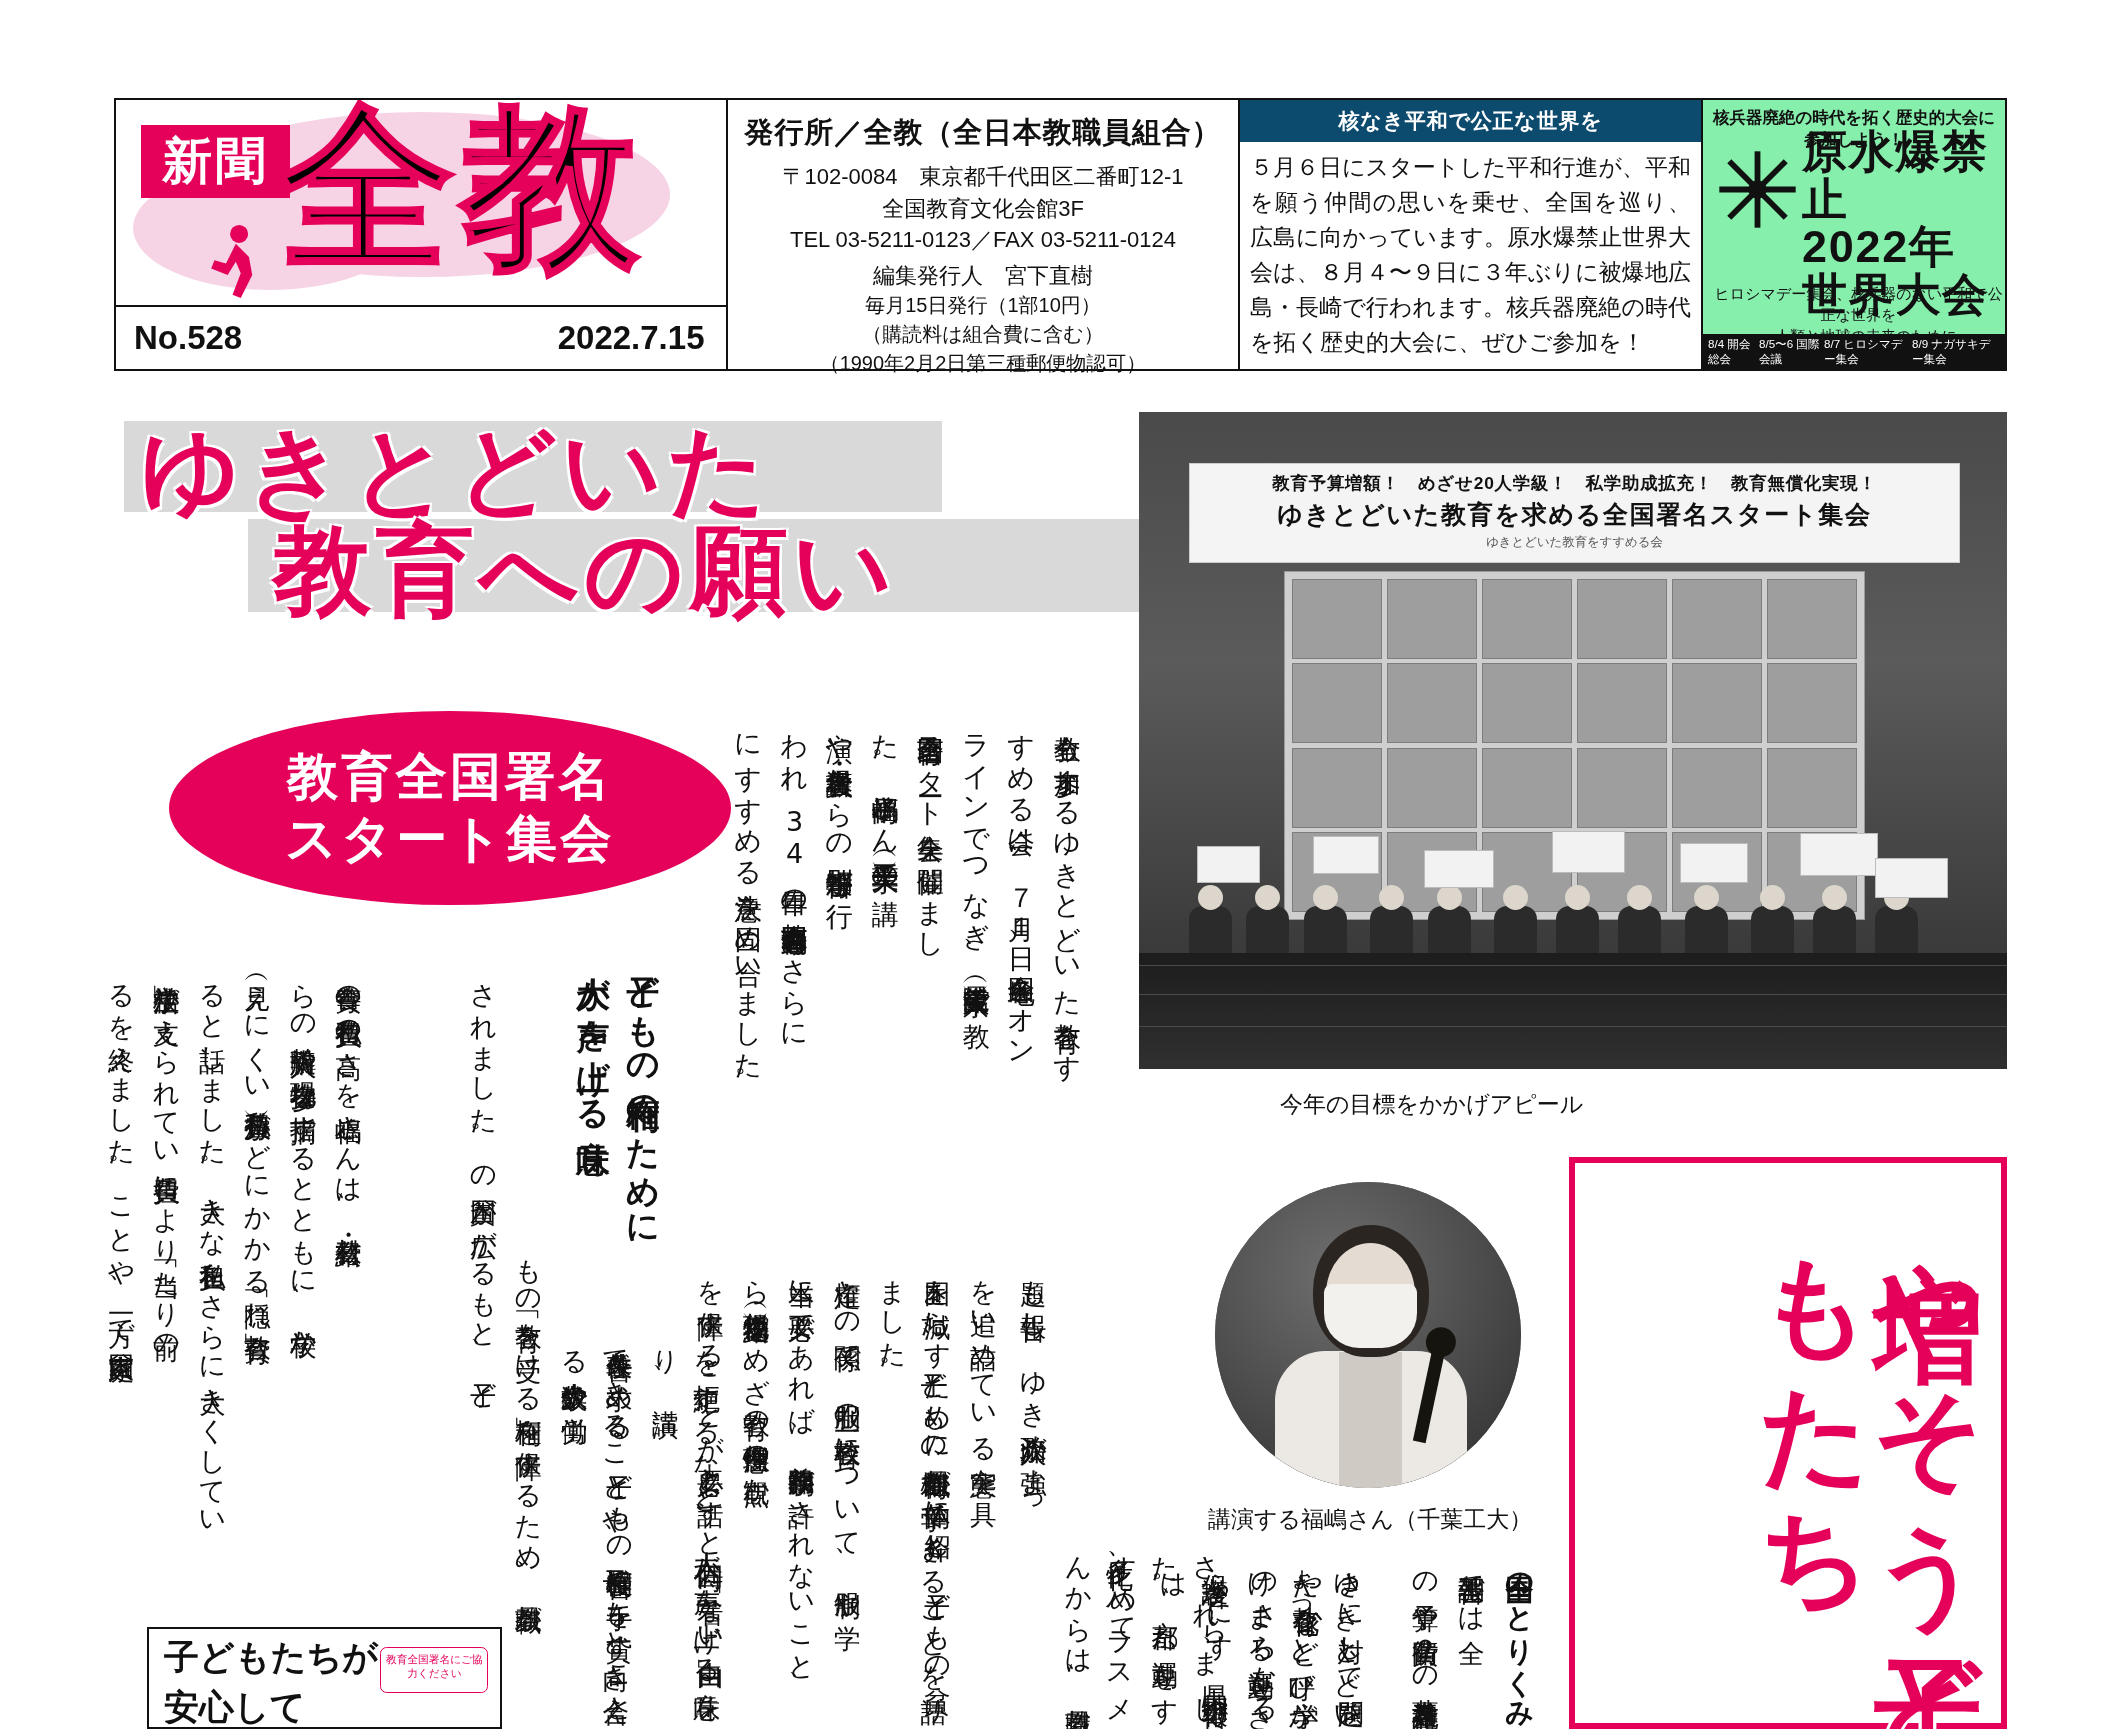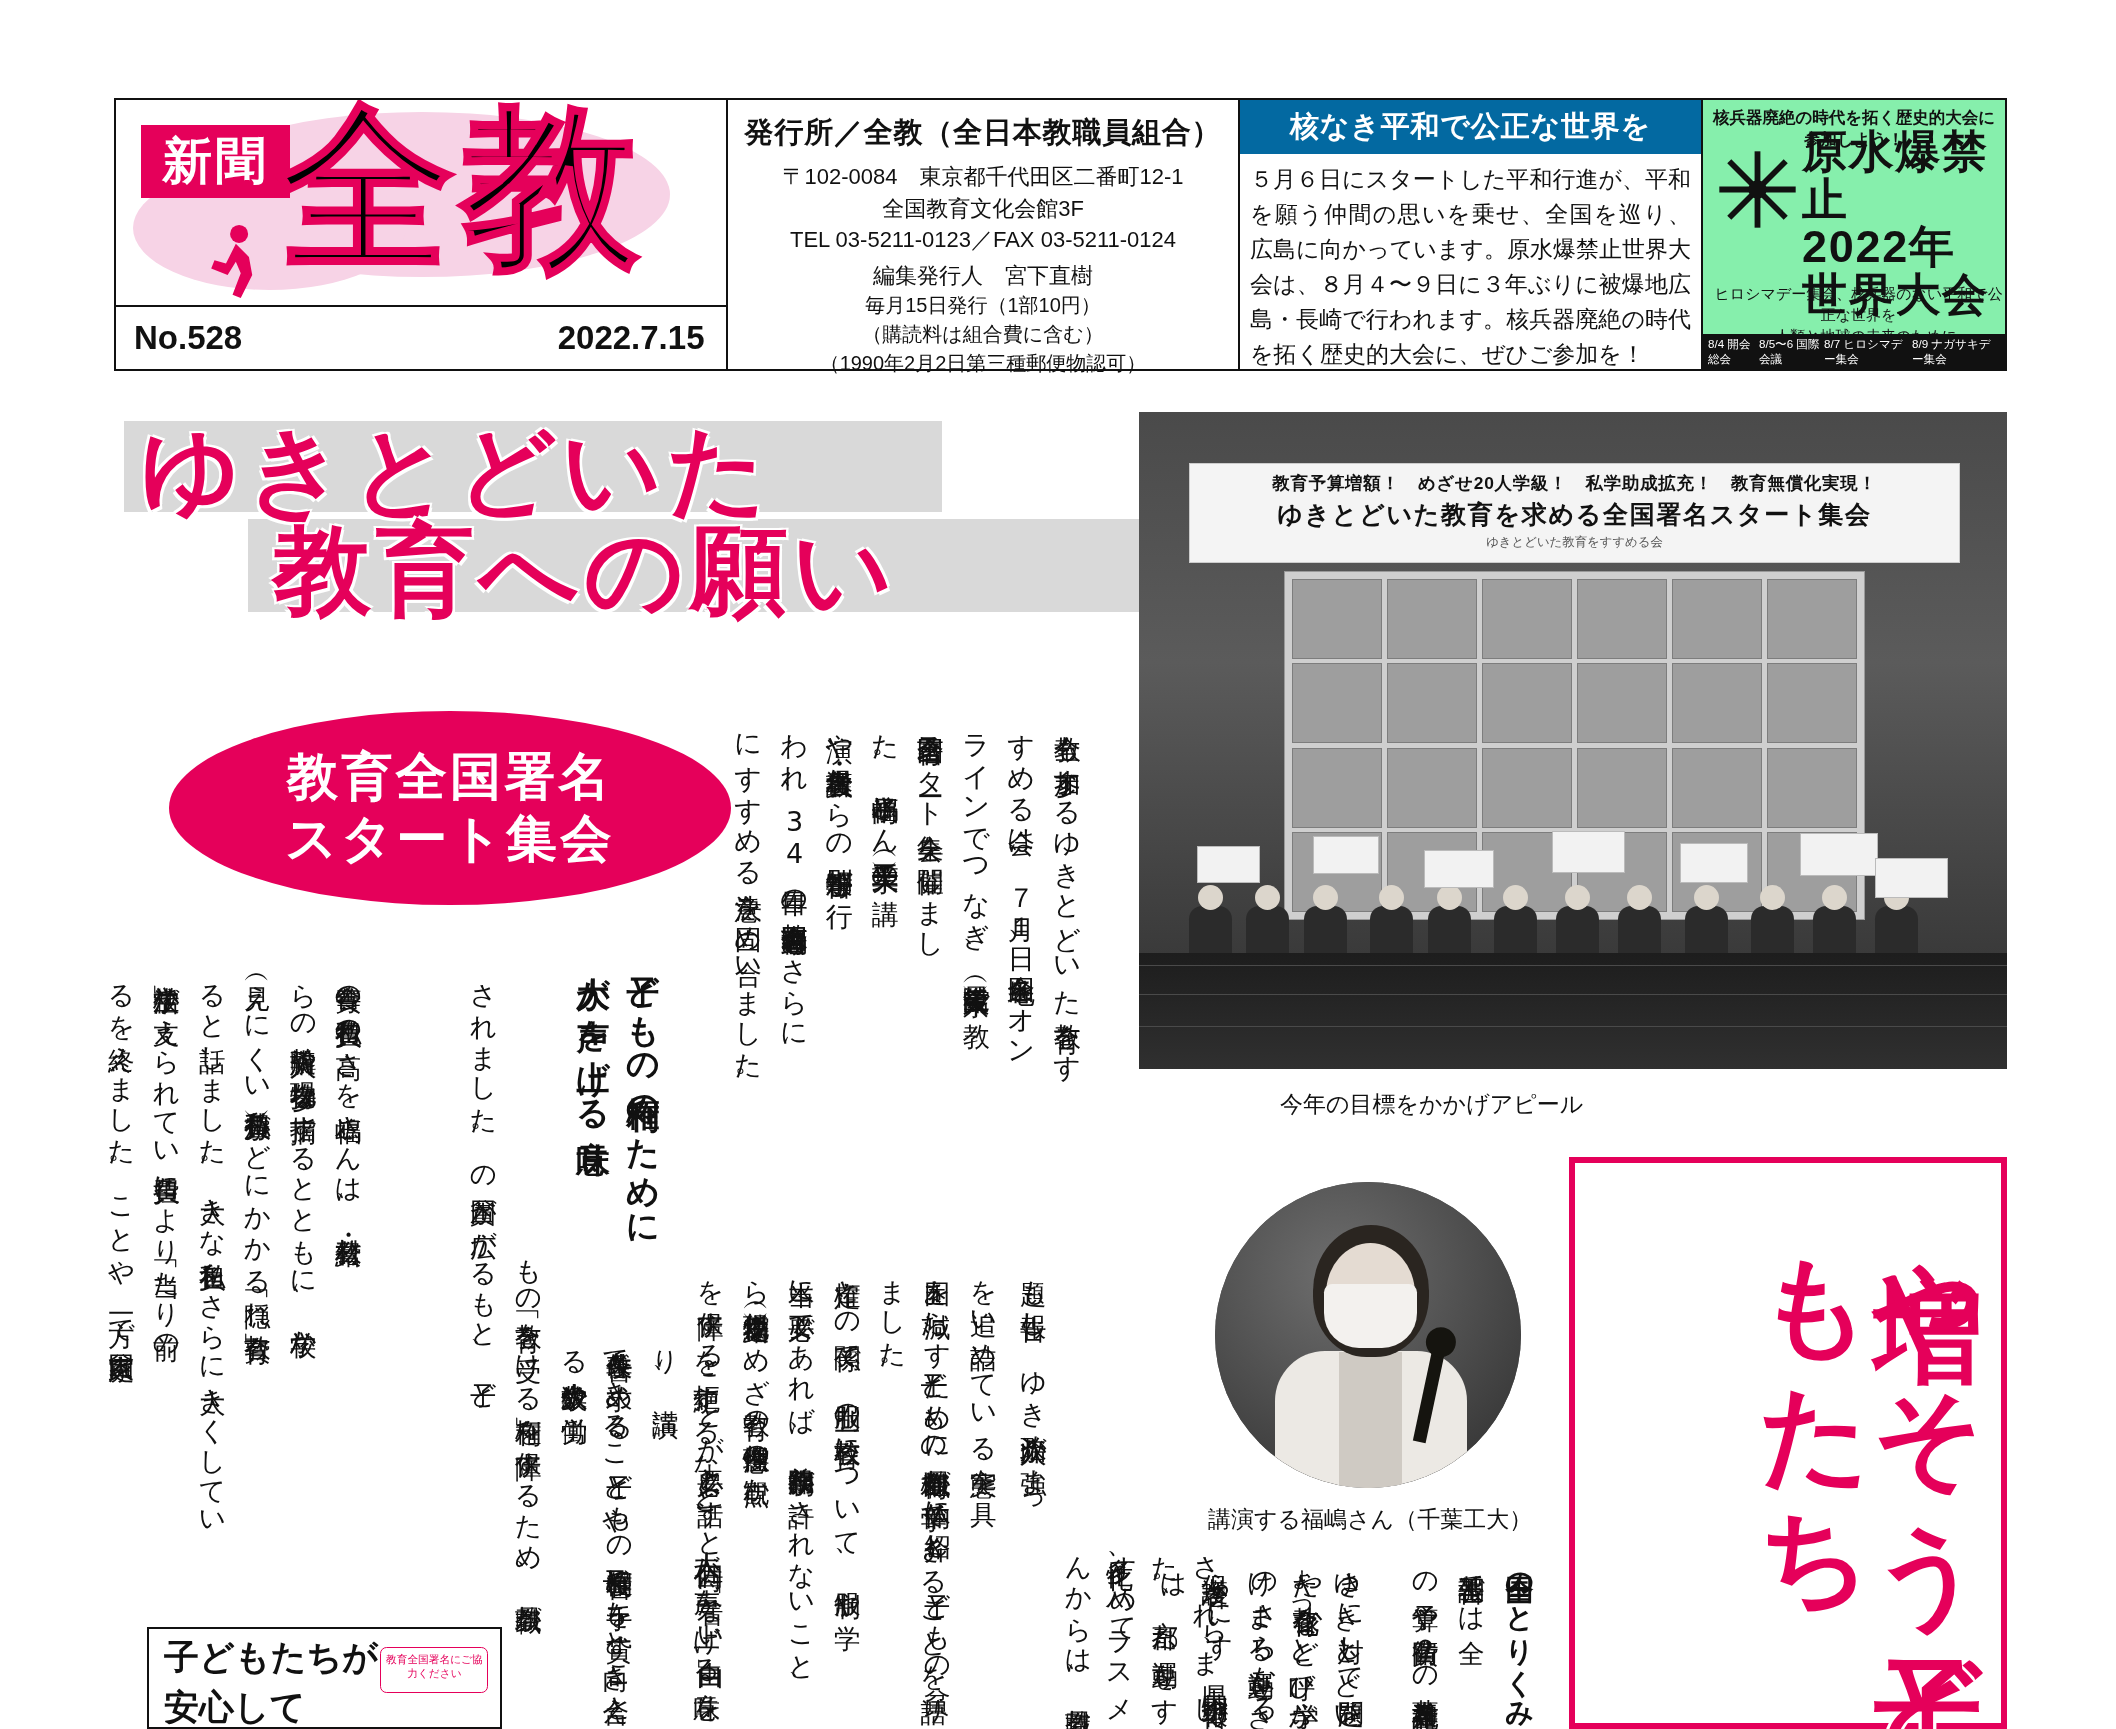--- a/index.html
+++ b/index.html
@@ -54,21 +54,21 @@
     padding:13.2px 11.6px 0 11.6px;text-align:center;
   }
   .mh-pub .l1{font-size:29px;font-weight:bold;letter-spacing:0.8px;margin-bottom:8.3px;}
   .mh-pub .l{font-size:22px;line-height:1.42;}
   .mh-pub .small{font-size:20px;line-height:1.45;}
 
   .mh-news{
     width:463px;border-right:2.5px solid #111;box-sizing:border-box;
   }
   .mh-news .hd{
-    background:#0369a1;color:#fff;font-size:29px;font-weight:bold;text-align:center;
+    background:#0c4a6e;color:#fff;font-size:21px;font-weight:bold;text-align:center;
     padding:6.6px 0 7.4px 0;letter-spacing:0.8px;
   }
   .mh-news .bd{
     font-size:23px;line-height:1.52;padding:8.3px 10px 0 10px;text-align:justify;
   }
 
   .mh-ad{flex:1;position:relative;background:#86efac;box-sizing:border-box;overflow:hidden;}
   .mh-ad .adtop{
     font-size:16.5px;font-weight:bold;text-align:center;padding:6.6px 3.3px 1.7px 3.3px;
     letter-spacing:0px;

